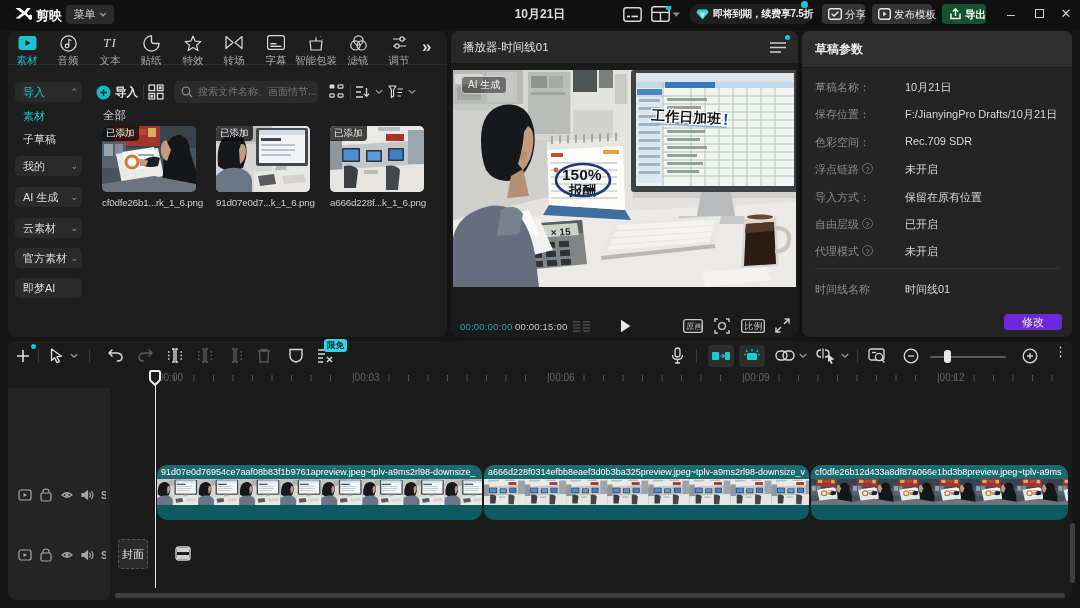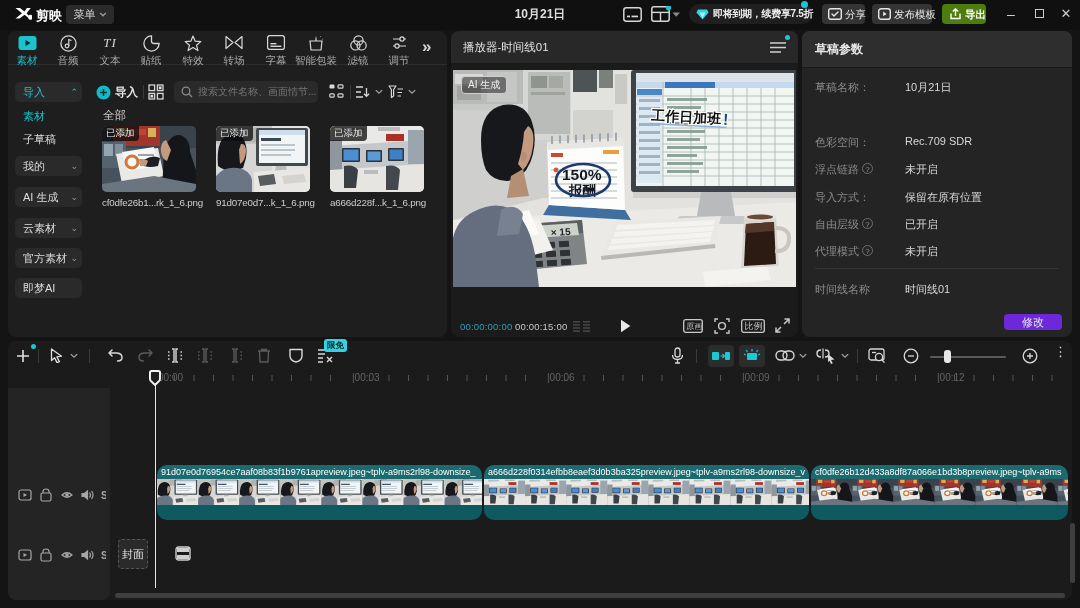--- a/index.html
+++ b/index.html
@@ -11,21 +11,21 @@
 #titlebar { position:absolute; left:0; top:0; width:1080px; height:30px; background:#101010; }
 .tb-logo { position:absolute; left:14px; top:7px; color:#fff; font-size:13px; font-weight:bold; }
 .menu-btn { position:absolute; left:66px; top:5px; width:48px; height:19px; background:#2b2b2b;
   border-radius:4px; color:#ddd; font-size:11px; text-align:center; line-height:19px; }
 .tb-date { position:absolute; left:0; top:0; width:1080px; text-align:center; line-height:28px;
   color:#dfdfdf; font-size:12px; font-weight:bold; }
 .vip-pill { position:absolute; left:689px; top:4px; width:124px; height:20px; background:#1f1f1f; border-radius:10px;
   color:#eee; font-size:10px; font-weight:bold; line-height:20px; padding:0 0 0 24px; letter-spacing:-0.3px; white-space:nowrap; }
 .tb-btn { position:absolute; top:4px; height:20px; background:#343434; border-radius:4px; color:#e8e8e8;
   font-size:10.5px; line-height:20px; padding:0; white-space:nowrap; }
-#btn-export { background:#4d7c0f; color:#fff; font-weight:bold; }
+#btn-export { background:#14532d; color:#fff; font-weight:bold; }
 .win-ctl { position:absolute; top:0; width:30px; height:28px; color:#ccc; text-align:center; line-height:28px; font-size:13px; }
 
 #leftpanel { position:absolute; left:8px; top:31px; width:439px; height:306px; background:#1e1e1e; border-radius:8px; }
 #tabbar { position:absolute; left:0; top:0; width:439px; height:34px; border-bottom:1px solid #2c2c2c; }
 .tab { position:absolute; top:4px; width:40px; text-align:center; }
 .tab .ti { height:17px;font-style:italic; }
 .tab .tl { font-size:10.5px; color:#a8a8a8; margin-top:2px; }
 .tab.sel .tl { color:#1ac3ce; }
 
 #sidebar { position:absolute; left:0; top:36px; width:90px; height:270px; }
@@ -576,20 +576,24 @@
           </g>
         </svg>
     </div>
   </div>
   <div id="rightpanel">
     <div class="hdr">草稿参数</div>
     <div class="prow" style="top:49px">
         <span class="plabel">草稿名称：</span>
         <span class="pvalue">10月21日</span>
       </div>
+    <div class="prow" style="top:76px">
+        <span class="plabel">保存位置：</span>
+        <span class="pvalue">F:/JianyingPro Drafts/10月21日</span>
+      </div>
     <div class="prow" style="top:104px">
         <span class="plabel">色彩空间：</span>
         <span class="pvalue">Rec.709 SDR</span>
       </div>
     <div class="prow" style="top:131px">
         <span class="plabel">浮点链路 <span class="qm">?</span></span>
         <span class="pvalue">未开启</span>
       </div>
     <div class="prow" style="top:159px">
         <span class="plabel">导入方式：</span>

